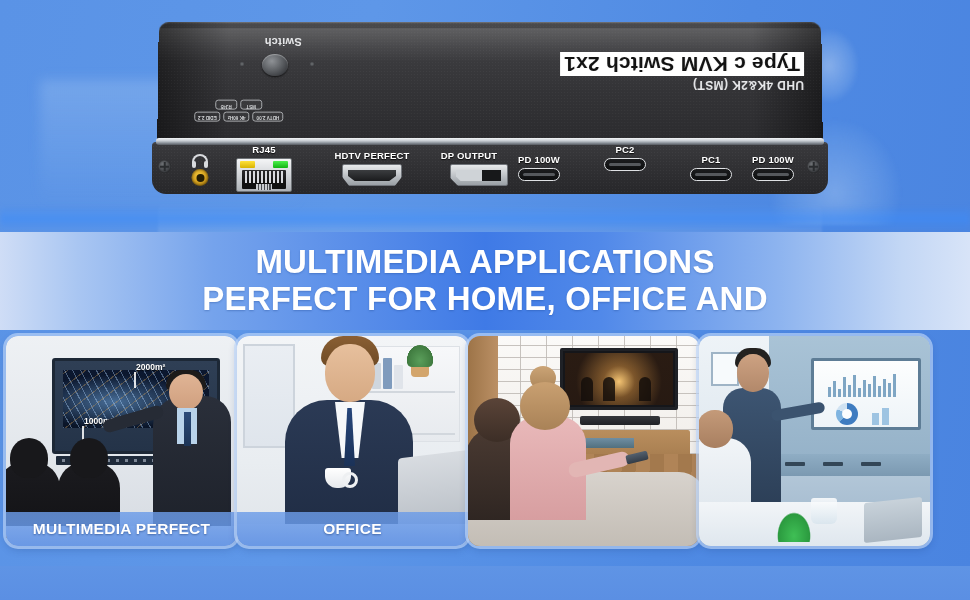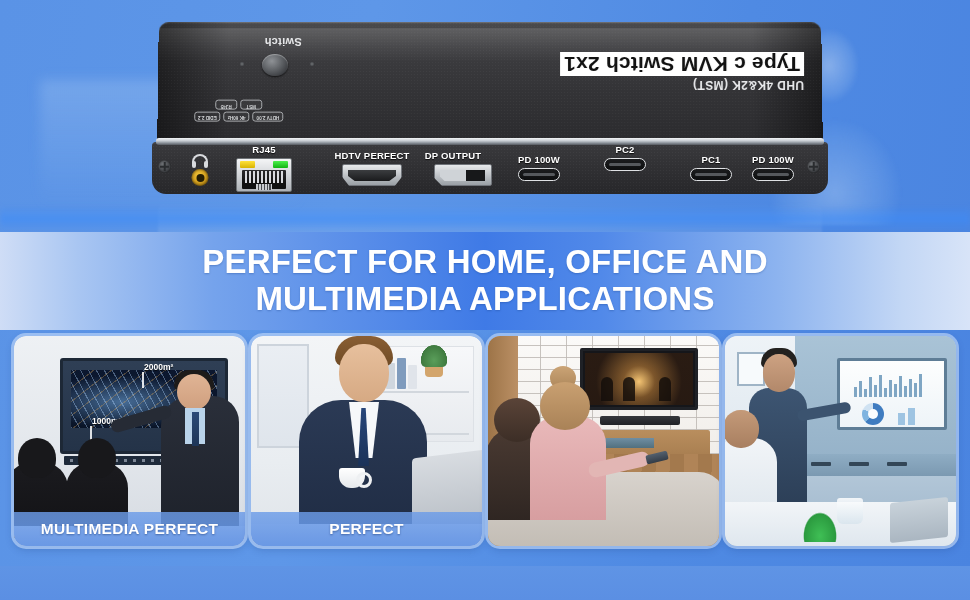--- a/index.html
+++ b/index.html
@@ -289,21 +289,21 @@
   }
   .banner .line{
     color:#fff; font-weight:bold; font-size:33px; letter-spacing:.2px;
     line-height:1.12; white-space:nowrap;
     text-shadow: 0 1px 2px rgba(30,70,140,.35);
   }
 
   
   .cards{
     position:absolute; left:0; top:336px; width:970px; height:232px;
-    display:flex; justify-content:space-between; padding:0 14px;
+    display:flex; justify-content:flex-start; padding:0 6px;
   }
   .card{
     position:relative; width:231px; height:210px;
     border-radius:12px; overflow:hidden;
     box-shadow: 0 0 0 3px rgba(190,215,250,.65), 0 3px 8px rgba(20,50,110,.28);
   }
   .photo{ position:absolute; inset:0; overflow:hidden; }
   .caption{
     position:absolute; left:0; right:0; bottom:0; height:34px;
     background: linear-gradient(180deg, rgba(108,156,232,.82), rgba(96,146,228,.92));
@@ -700,21 +700,21 @@
             <div class="pins"></div>
             <div class="notch"></div>
           </div>
         </div>
 
         <div class="port" style="left:190px; top:22px;">
           <div class="port-label">HDTV PERFECT</div>
           <div class="hdmi"></div>
         </div>
 
-        <div class="port" style="left:262px; top:22px;padding-left:20px;">
+        <div class="port" style="left:278px; top:22px;padding-left:20px;">
           <div class="port-label">DP OUTPUT</div>
           <div class="dp"></div>
         </div>
 
         <div class="port" style="left:366px; top:26px;">
           <div class="port-label">PD 100W</div>
           <div class="usbc"></div>
         </div>
 
         <div class="port" style="left:452px; top:16px;">
@@ -734,22 +734,22 @@
 
         <div class="screw" style="right:8px; top:18px;"></div>
       </div>
     </div>
 
     <div class="reflection"></div>
     <div class="refl-band"></div>
   </div>
 
   <div class="banner">
+    <div class="line">MULTIMEDIA APPLICATIONS</div>
     <div class="line">PERFECT FOR HOME, OFFICE AND</div>
-    <div class="line">MULTIMEDIA APPLICATIONS</div>
   </div>
 
   <div class="cards">
 
     <div class="card">
       <div class="photo p1">
         <div class="board">
           <div class="screen"></div>
         </div>
         <div class="ann a1">2000m²<span class="tick"></span></div>
@@ -791,21 +791,21 @@
         <div class="man">
           <div class="hair"></div>
           <div class="head"></div>
           <div class="shirt"></div>
           <div class="tie"></div>
         </div>
         <div class="cup"></div>
         <div class="laptop"></div>
         <div class="deskline"></div>
       </div>
-      <div class="caption">PERFECT</div>
+      <div class="caption">OFFICE</div>
     </div>
 
     <div class="card">
       <div class="photo p3">
         <div class="brickwall"></div>
         <div class="woodpanel"></div>
         <div class="tv">
           <div class="scene"></div>
           <div class="fig" style="left:18px;"></div>
           <div class="fig" style="left:40px;"></div>

